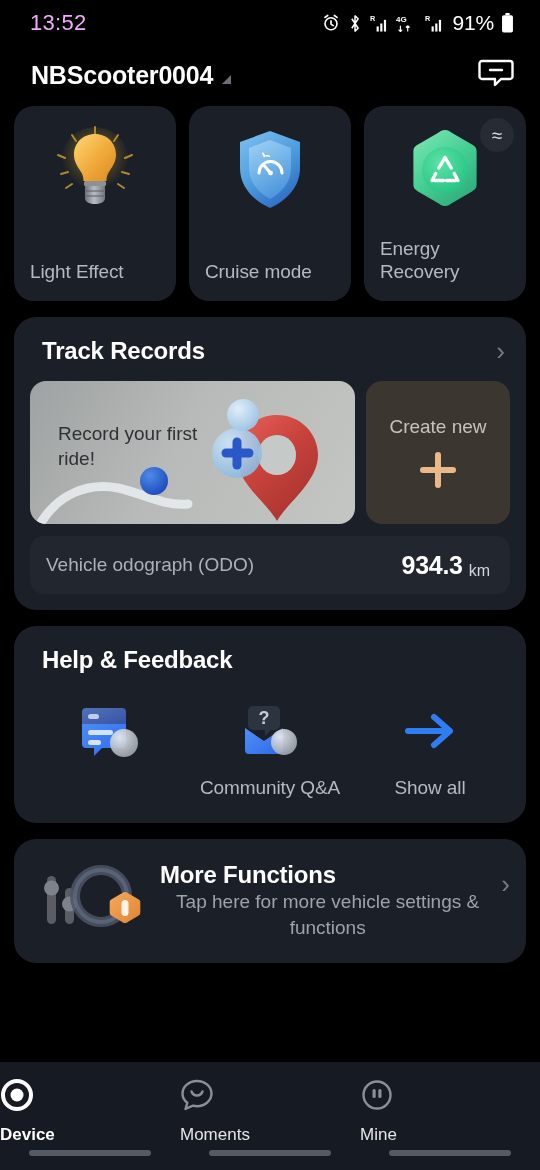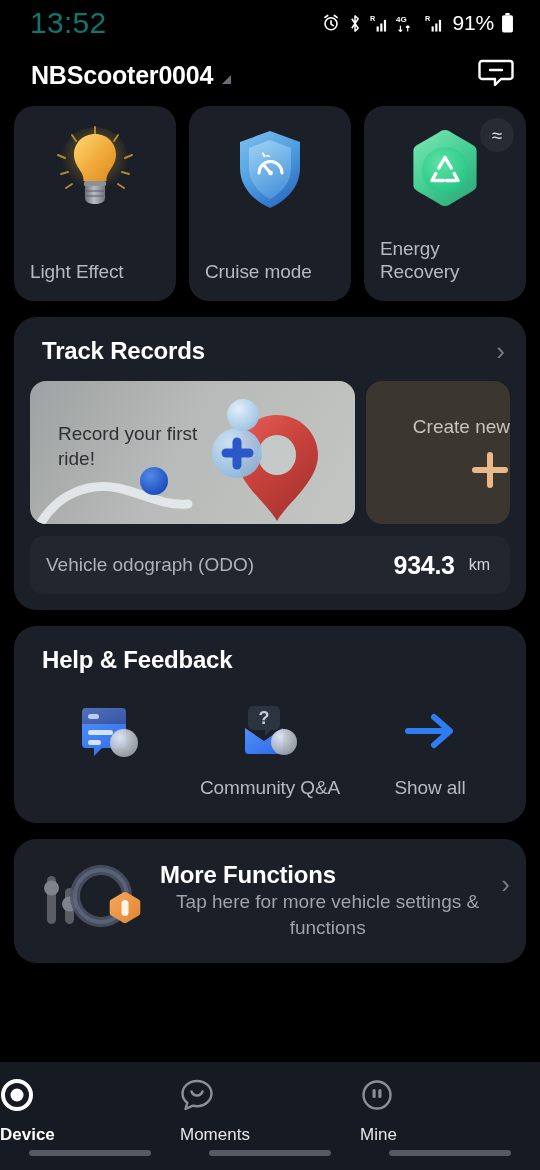--- a/index.html
+++ b/index.html
@@ -24,22 +24,22 @@
   
   .status-bar {
     height: 46px;
     display: flex;
     align-items: center;
     justify-content: space-between;
     padding: 0 26px 0 30px;
     flex: 0 0 auto;
   }
   .status-time {
-    color: #0f766e;
-    font-size: 30px;
+    color: #f0abfc;
+    font-size: 22px;
     letter-spacing: 0.3px;
   }
   .status-icons {
     display: flex;
     align-items: center;
     gap: 7px;
   }
   .status-icons .ic { display: flex; align-items: center; }
   .status-battery-text {
     color: #ffffff;
@@ -176,21 +176,21 @@
   }
   .promo-art { position: absolute; inset: 0; z-index: 2; }
 
   .track-create {
     flex: 1 1 auto;
     height: 143px;
     border-radius: 16px;
     background: #3b3630;
     display: flex;
     flex-direction: column;
-    align-items: flex-end;
+    align-items: center;
     justify-content: center;
     gap: 12px;
   }
   .create-label {
     color: #c8c2bb;
     font-size: 19px;
   }
   .create-plus {
     position: relative;
     width: 40px;
@@ -209,21 +209,21 @@
     margin-top: 12px;
     height: 58px;
     background: #22262f;
     border-radius: 14px;
     display: flex;
     align-items: center;
     justify-content: space-between;
     padding: 0 20px 0 16px;
   }
   .odo-label { color: #adb1b8; font-size: 19px; }
-  .odo-value-wrap { display: flex; align-items: center; gap: 14px; }
+  .odo-value-wrap { display: flex; align-items: flex-end; gap: 6px; }
   .odo-value { color: #ffffff; font-size: 25px; font-weight: bold; letter-spacing: -0.3px; }
   .odo-unit  { color: #d2d5da; font-size: 16px; }
 
   
   .help-card { padding-bottom: 24px; }
   .help-row {
     display: flex;
     margin-top: 26px;
   }
   .help-item {

